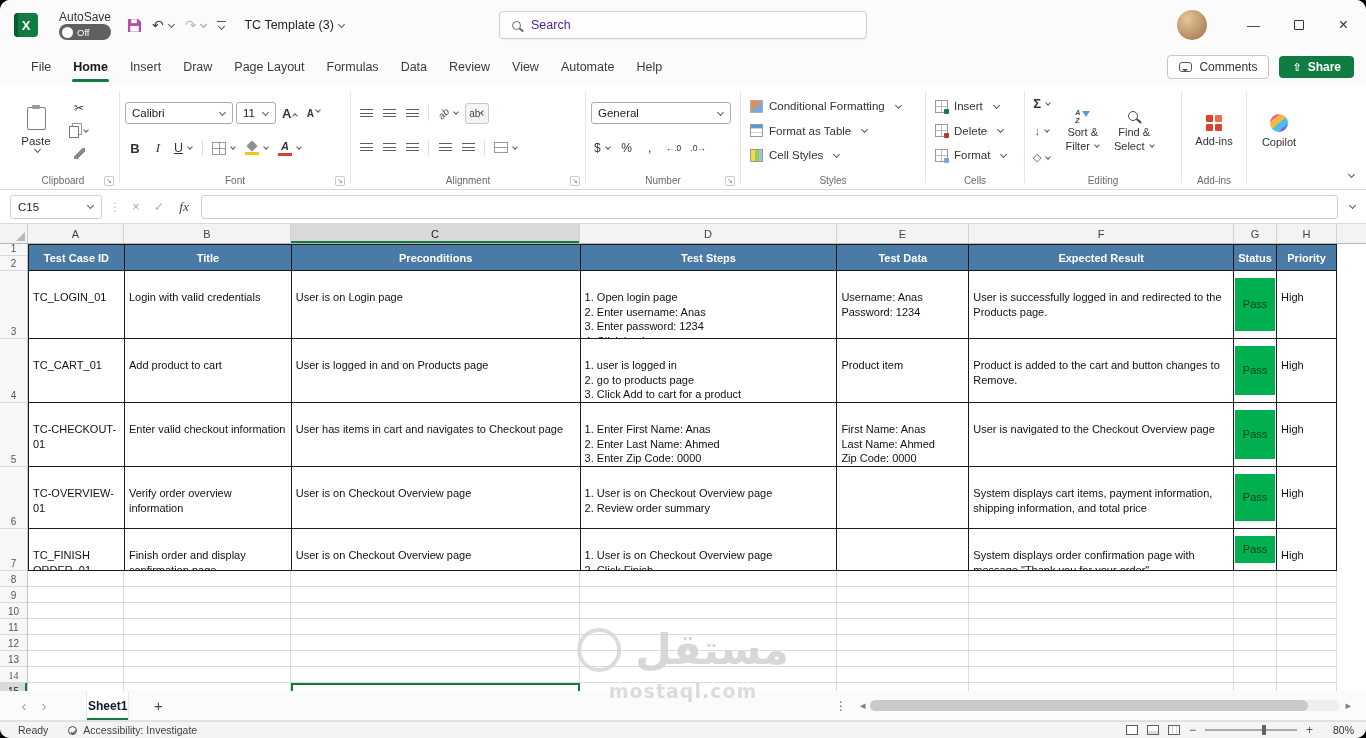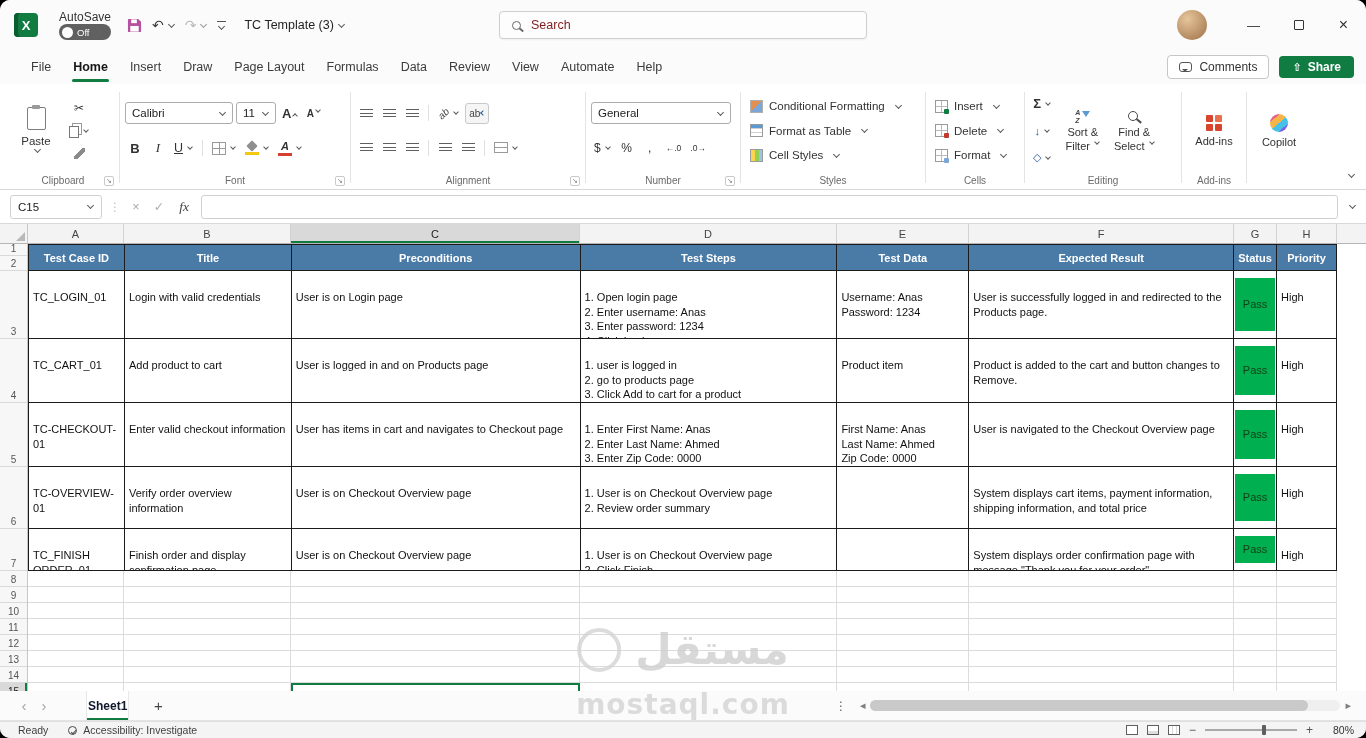--- a/index.html
+++ b/index.html
@@ -15,21 +15,21 @@
 .knob{width:11px;height:11px;border-radius:50%;background:#fff;flex:none;}
 .pill-state{color:#fff;font-size:9.5px;margin-left:4px;}
 .save-btn{margin:0 10px 0 16px;display:inline-flex;align-items:center;}
 .qat{display:flex;align-items:center;font-size:14px;color:#3b3b3b;margin-right:10px;}
 .qat.dis{color:#b9b9b9;}
 .chev{display:inline-block;width:5px;height:5px;border-right:1.3px solid #5a5a5a;border-bottom:1.3px solid #5a5a5a;transform:rotate(45deg);margin:0 1px 2px 5px;flex:none;}
 .chev.lt{border-color:#999;}
 .qat-c{display:inline-flex;flex-direction:column;align-items:center;margin-right:12px;}
 .qat-c i{display:block;width:9px;height:1.5px;background:#555;margin-bottom:2px;}
 .doc-title{display:flex;align-items:center;font-size:12.5px;color:#242424;margin-left:6px;}
-.searchbox{position:absolute;left:50%;top:11px;transform:translateX(-50%);width:368px;height:28px;border:1px solid #cfcfcf;border-radius:4px;background:#fdfdfd;display:flex;align-items:center;padding:0 12px;color:#7f1d1d;font-size:12.5px;box-shadow:0 1px 2px rgba(0,0,0,.05);}
+.searchbox{position:absolute;left:50%;top:11px;transform:translateX(-50%);width:368px;height:28px;border:1px solid #cfcfcf;border-radius:4px;background:#fdfdfd;display:flex;align-items:center;padding:0 12px;color:#4c1d95;font-size:12.5px;box-shadow:0 1px 2px rgba(0,0,0,.05);}
 .mag-ico{width:9px;height:9px;border:1.5px solid #6a6a6a;border-radius:50%;position:relative;margin-right:10px;flex:none;}
 .mag-ico::after{content:"";position:absolute;width:5px;height:1.5px;background:#6a6a6a;right:-4px;bottom:-2px;transform:rotate(40deg);}
 .tb-right{margin-left:auto;display:flex;align-items:center;height:100%;}
 .avatar{width:30px;height:30px;border-radius:50%;background:radial-gradient(circle at 35% 30%,#e7c59c,#9c7046);margin-right:24px;flex:none;}
 .winbtn{width:45px;height:100%;display:flex;align-items:center;justify-content:center;font-size:13px;color:#333;}
 .maxbox{width:10px;height:10px;border:1.3px solid #333;border-radius:1px;}
 
 
 .menubar{height:34px;display:flex;align-items:stretch;background:#fbfbfb;padding:0 12px 0 20px;}
 .mtabs{display:flex;align-items:stretch;}
@@ -90,21 +90,21 @@
 .cs-ico{width:13px;height:13px;border:1px solid #9a9a9a;background:linear-gradient(90deg,#ffd34d 0 4px,#92d050 4px 8px,#9dc3e6 8px);flex:none;}
 .cellico{position:relative;width:13px;height:13px;border:1px solid #9a9a9a;background:linear-gradient(#bbb,#bbb) center/100% 1px no-repeat,linear-gradient(#bbb,#bbb) center/1px 100% no-repeat;flex:none;}
 .cellico::after{content:"";position:absolute;width:5px;height:5px;right:-2px;bottom:-2px;border-radius:1px;}
 .ins-ico::after{background:#107c41;}
 .del-ico::after{background:#c0392b;}
 .fmt-ico::after{background:#7aa7d8;}
 .ed-col{display:flex;flex-direction:column;justify-content:space-between;padding:4px 0;margin-right:4px;}
 .sigma{font-size:13px;font-weight:600;}
 .ed-sm{font-size:11px;color:#2b579a;}
 .bigv{display:flex;flex-direction:column;align-items:center;justify-content:center;gap:2px;padding:3px 7px;font-size:11px;color:#333;border-radius:3px;}
-.l2{display:flex;align-items:flex-start;}
+.l2{display:flex;align-items:center;}
 .azfun{display:flex;align-items:flex-start;}
 .az{display:flex;flex-direction:column;font-size:7px;font-weight:700;color:#444;line-height:1.1;}
 .funnel{width:0;height:0;border:4.5px solid transparent;border-top:6px solid #5b9bd5;margin:2px 0 0 2px;}
 .magbig{width:10px;height:10px;border:1.6px solid #4a4a4a;border-radius:50%;position:relative;margin:2px 3px 3px 0;}
 .magbig::after{content:"";position:absolute;width:6px;height:1.6px;background:#4a4a4a;right:-5px;bottom:-2px;transform:rotate(40deg);}
 .addins-ico{display:grid;grid-template-columns:7px 7px;grid-template-rows:7px 7px;gap:2px;margin-bottom:2px;}
 .addins-ico i{background:#d9452c;border-radius:1px;}
 .addins-ico i:nth-child(2){background:#e8704f;}
 .copilot-ico{width:18px;height:18px;border-radius:50%;background:linear-gradient(140deg,#e8618c 0 25%,#f7b548 25% 50%,#47c1e8 50% 75%,#7b61e8 75%);margin-bottom:2px;}
 .rib-collapse{position:absolute;right:12px;bottom:8px;}
@@ -171,21 +171,21 @@
 .zslider{width:92px;height:10px;position:relative;display:flex;align-items:center;}
 .ztrack{width:100%;height:2px;background:#a9a9a9;}
 .zthumb{position:absolute;left:62%;width:4px;height:10px;background:#5f5f5f;border-radius:1px;}
 .zpct{width:32px;text-align:right;color:#333;}
 
 
 .watermark{position:absolute;left:50%;top:628px;transform:translateX(-50%);z-index:40;pointer-events:none;text-align:center;opacity:.8;}
 .wm-row{display:flex;align-items:center;justify-content:center;gap:14px;}
 .wm-circle{width:44px;height:44px;border:4px solid #d4d4d4;border-radius:50%;flex:none;}
 .wm-ar{font-size:42px;font-weight:700;color:#cfcfcf;font-family:"DejaVu Sans",sans-serif;line-height:1;}
-.wm-domain{font-size:28px;font-weight:700;color:#d4d4d4;letter-spacing:1px;margin-top:16px;font-family:"DejaVu Sans",sans-serif;}
+.wm-domain{font-size:19px;font-weight:700;color:#d4d4d4;letter-spacing:1px;margin-top:8px;font-family:"DejaVu Sans",sans-serif;}
 </style>
 </head>
 <body>
 
 <div class="window">
 
   <div class="titlebar">
     <span class="xl-logo">X</span>
     <span class="autosave">
       <span>AutoSave</span>
@@ -578,21 +578,21 @@
       <div class="rn" style="height:64px;">4</div>
       <div class="rn" style="height:64px;">5</div>
       <div class="rn" style="height:62px;">6</div>
       <div class="rn" style="height:42px;">7</div>
       <div class="rn" style="height:16px;">8</div>
       <div class="rn" style="height:16px;">9</div>
       <div class="rn" style="height:16px;">10</div>
       <div class="rn" style="height:16px;">11</div>
       <div class="rn" style="height:16px;">12</div>
       <div class="rn" style="height:16px;">13</div>
-      <div class="rn" style="height:16px;">14</div>
+      <div class="rn" style="height:16px;font-family:Liberation Serif, serif;">14</div>
       <div class="rn sel" style="height:16px;">15</div>
     </div>
 
     <div class="cellsarea">
       <div class="hband">
         <div class="hcell wA">Test Case ID</div>
         <div class="hcell wB">Title</div>
         <div class="hcell wC">Preconditions</div>
         <div class="hcell wD">Test Steps</div>
         <div class="hcell wE">Test Data</div>

